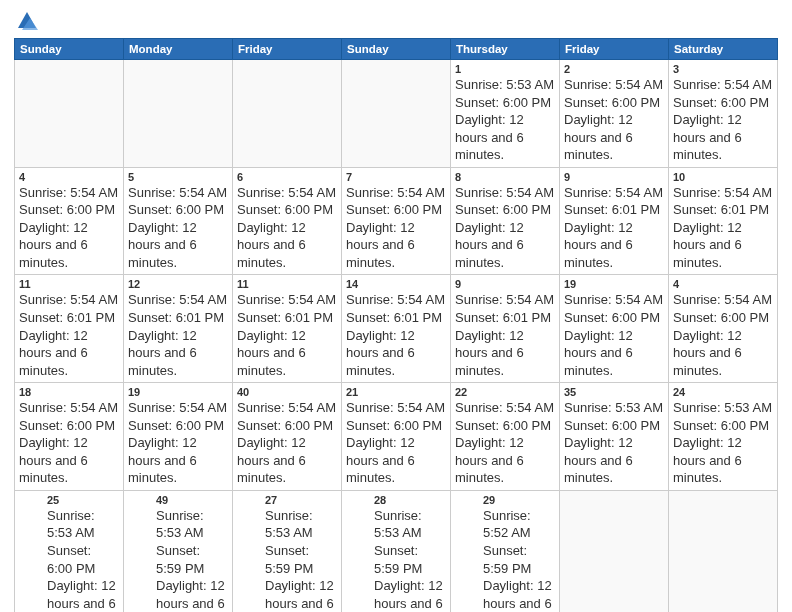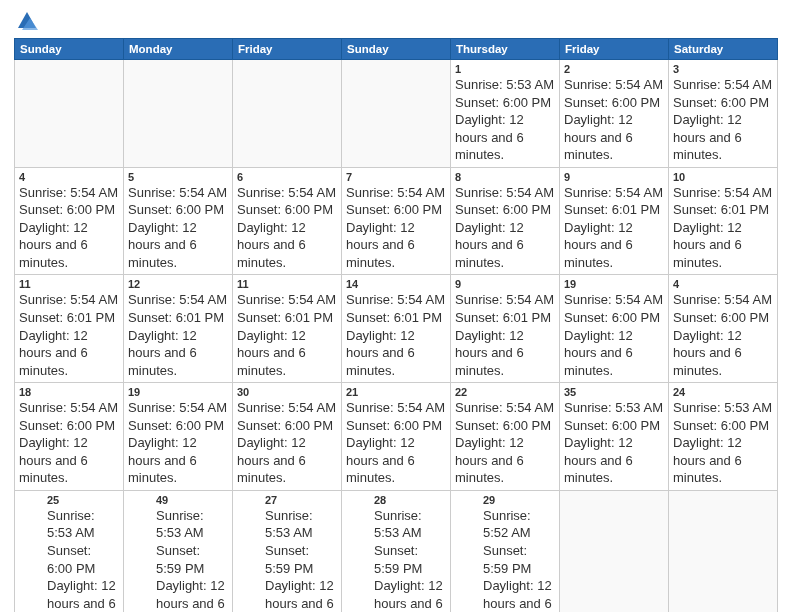--- a/index.html
+++ b/index.html
@@ -221,21 +221,21 @@
         <tr>
           <td>
             <span class="day-num">18</span>
             <div class="day-info">Sunrise: 5:54 AM<br>Sunset: 6:00 PM<br>Daylight: 12 hours and 6 minutes.</div>
           </td>
           <td>
             <span class="day-num">19</span>
             <div class="day-info">Sunrise: 5:54 AM<br>Sunset: 6:00 PM<br>Daylight: 12 hours and 6 minutes.</div>
           </td>
           <td>
-            <span class="day-num">30</span>
+            <span class="day-num">40</span>
             <div class="day-info">Sunrise: 5:54 AM<br>Sunset: 6:00 PM<br>Daylight: 12 hours and 6 minutes.</div>
           </td>
           <td>
             <span class="day-num">21</span>
             <div class="day-info">Sunrise: 5:54 AM<br>Sunset: 6:00 PM<br>Daylight: 12 hours and 6 minutes.</div>
           </td>
           <td>
             <span class="day-num">22</span>
             <div class="day-info">Sunrise: 5:54 AM<br>Sunset: 6:00 PM<br>Daylight: 12 hours and 6 minutes.</div>
           </td>

